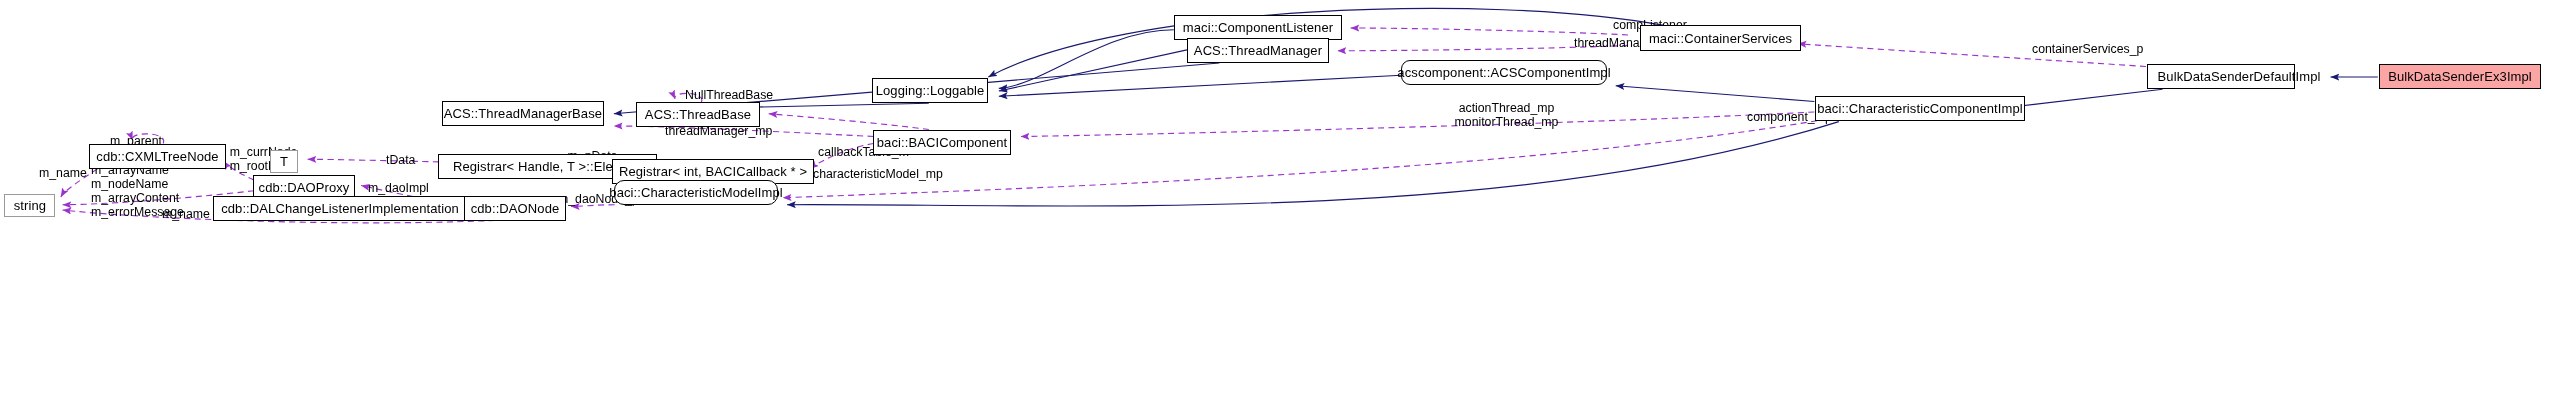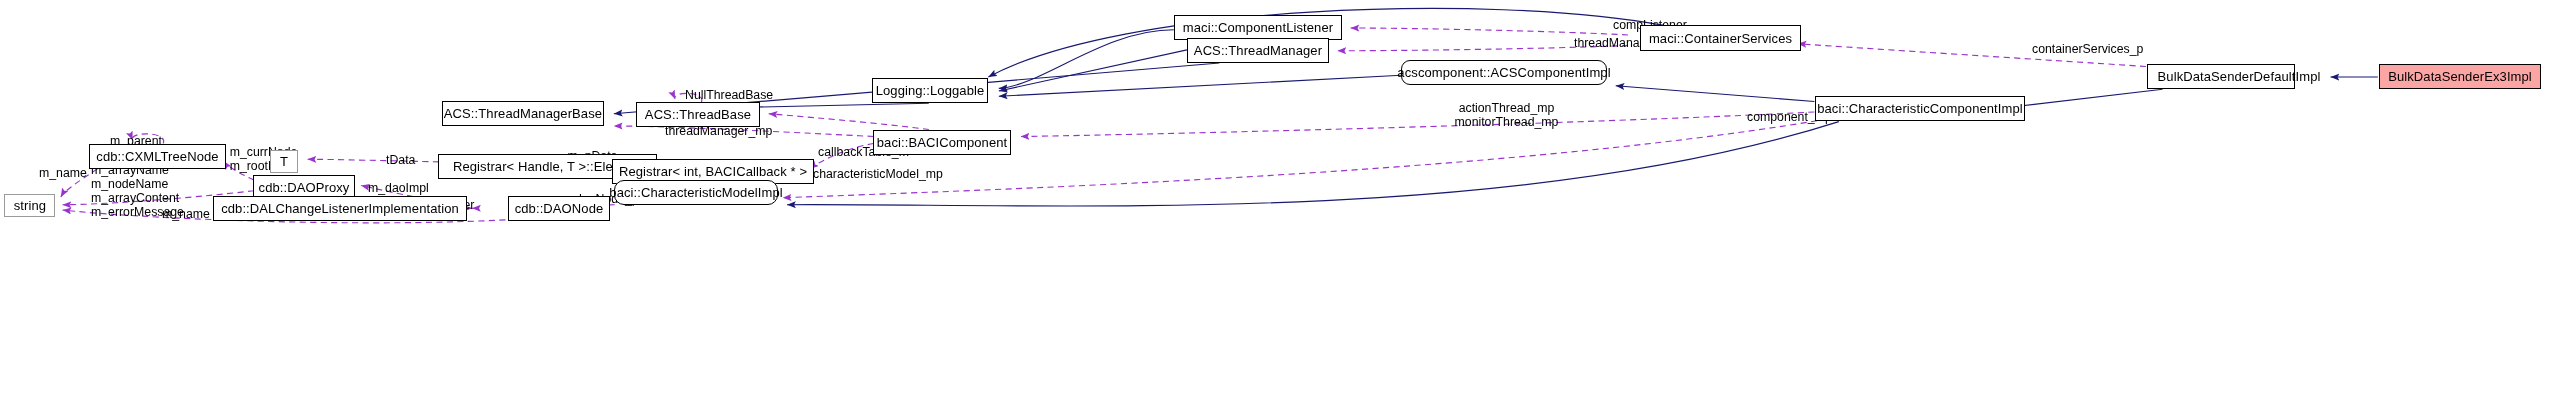--- a/index.html
+++ b/index.html
@@ -203,21 +203,21 @@
   </div>
 
   <div class="node grey-border" style="left:4.4px; top:194px; width:51px; height:23px;">
     <span>string</span>
   </div>
 
   <div class="node" style="left:213px; top:196px; width:254px; height:25.4px;">
     <span>cdb::DALChangeListenerImplementation</span>
   </div>
 
-  <div class="node" style="left:464px; top:196px; width:102px; height:25.4px;margin-left:44px;">
+  <div class="node" style="left:464px; top:196px; width:102px; height:25.4px;">
     <span>cdb::DAONode</span>
   </div>
 
   <div class="node" style="left:614px; top:180px; width:164px; height:25.4px;border-radius:10px;">
     <span>baci::CharacteristicModelImpl</span>
   </div>
 
   <div class="edge-label" style="left:1613px; top:17.5px;">
     <span>compListener</span>
   </div>

